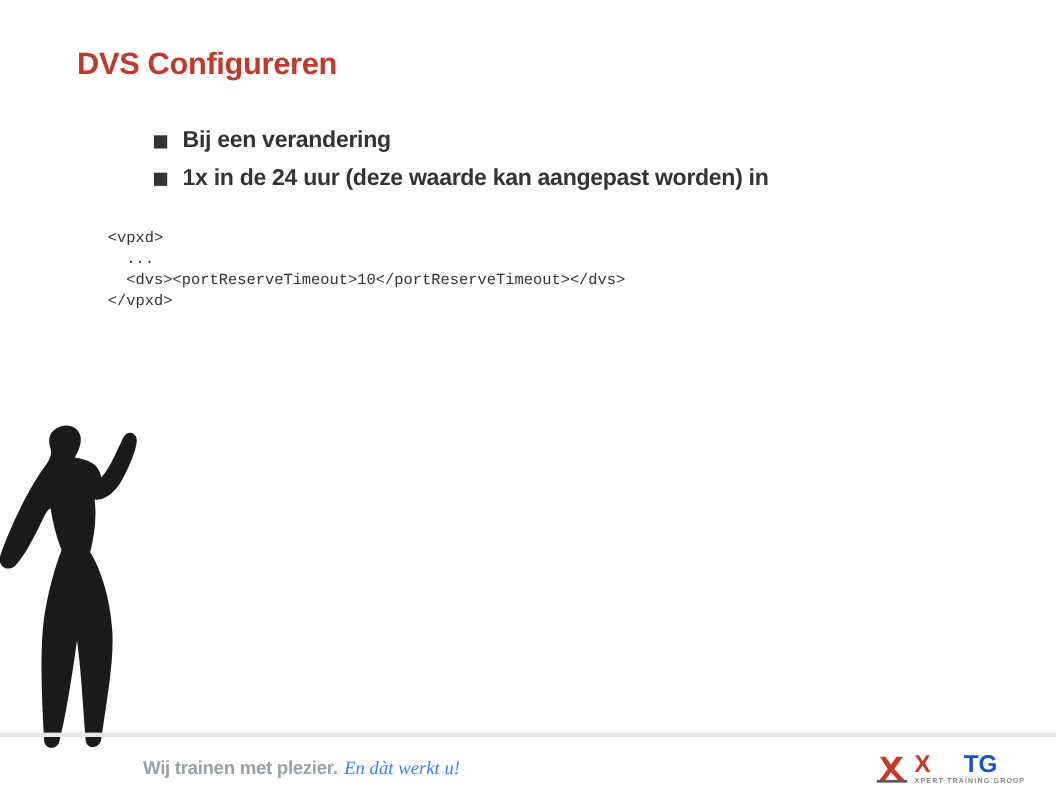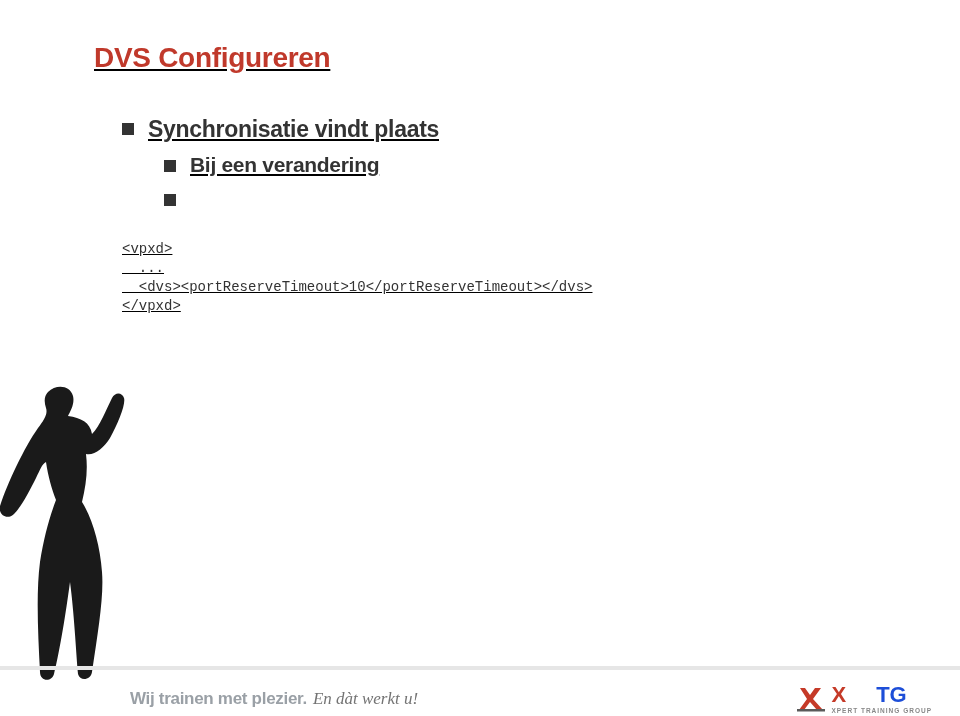--- a/index.html
+++ b/index.html
@@ -1,19 +1,19 @@
 <!DOCTYPE html>
 <html><head>
 <meta charset="utf-8">
 <style>
   * { margin: 0; padding: 0; box-sizing: border-box; }
   html, body { width: 960px; height: 716px; font-family: Arial, Helvetica, sans-serif; background: #fff; }
   .slide { position: relative; width: 960px; height: 716px; overflow: hidden; }
 
-  .content { padding: 42px 70px 0 94px; text-decoration: underline; }
+  .content { padding: 42px 70px 0 70px; }
   .title { color: #c0392b; font-weight: bold; font-size: 28px; letter-spacing: -0.3px; }
 
   .list1 { margin-top: 42px; margin-left: 28px; }
   .list2 { margin-left: 42px; margin-top: 8px; text-align: right; }
 
   .item { display: flex; align-items: flex-start; gap: 14px; margin-bottom: 10px; }
   .bullet { width: 12px; height: 12px; background: #333; margin-top: 7px; flex: 0 0 12px; }
   .l1 .txt { font-size: 23px; color: #333; font-weight: bold; letter-spacing: -0.3px; }
   .l2 .txt { font-size: 21px; color: #333; font-weight: bold; letter-spacing: -0.3px; }
   .l2 .txt .italic { font-style: italic; font-weight: normal; }
@@ -21,51 +21,48 @@
   .code { margin-top: 34px; margin-left: 28px; font-family: "Courier New", monospace; font-size: 14px; color: #333; line-height: 1.35; white-space: pre; }
 
   
   .figure { position: absolute; bottom: 34px; left: -4px; width: 130px; height: 300px; }
   .figure svg { width: 100%; height: 100%; }
 
   
   .footer { position: absolute; left: 0; right: 0; bottom: 0; height: 50px; border-top: 4px solid #e6e6e6; display: flex; align-items: center; justify-content: space-between; padding: 12px 28px 0 130px; }
   .tagline { display: flex; align-items: baseline; gap: 6px; }
   .tagline .t1 { color: #9aa0a6; font-weight: bold; font-size: 17px; letter-spacing: -0.3px; }
-  .tagline .t2 { color: #737373; font-family: "Georgia", serif; font-style: italic; font-size: 17px; }
+  .tagline .t2 { color: #3b82f6; font-family: "Georgia", serif; font-style: italic; font-size: 17px; }
 
   .logo { display: flex; align-items: center; gap: 6px; }
   .logo-mark { width: 28px; height: 26px; }
   .logo-text { display: flex; flex-direction: column; line-height: 1; }
   .logo-main { display: flex; align-items: baseline; gap: 2px; }
   .logo-x { color: #c53a28; font-weight: 900; font-size: 22px; font-family: Arial, sans-serif; }
   .logo-tg { color: #1d4ed8; font-weight: 900; font-size: 22px; margin-left: 28px; }
   .logo-sub { color: #888; font-size: 6.5px; letter-spacing: 1px; font-weight: bold; margin-top: 2px; }
 </style>
 </head>
 <body>
 
 <div class="slide">
 
   <div class="content">
     <div class="title">DVS Configureren</div>
 
     <div class="list1">
-      <div class="item l1">
-        <div class="bullet"></div>
-        <div class="txt">Synchronisatie vindt plaats</div>
-      </div>
 
       <div class="list2">
         <div class="item l2">
           <div class="bullet"></div>
           <div class="txt">Bij een verandering</div>
         </div>
         <div class="item l2">
           <div class="bullet"></div>
+          <div class="txt">1x in de 24 uur (deze waarde kan aangepast worden) in</div>
         </div>
       </div>
     </div>
 
     <div class="code">&lt;vpxd&gt;
   ...
   &lt;dvs&gt;&lt;portReserveTimeout&gt;10&lt;/portReserveTimeout&gt;&lt;/dvs&gt;
 &lt;/vpxd&gt;</div>
   </div>
 

